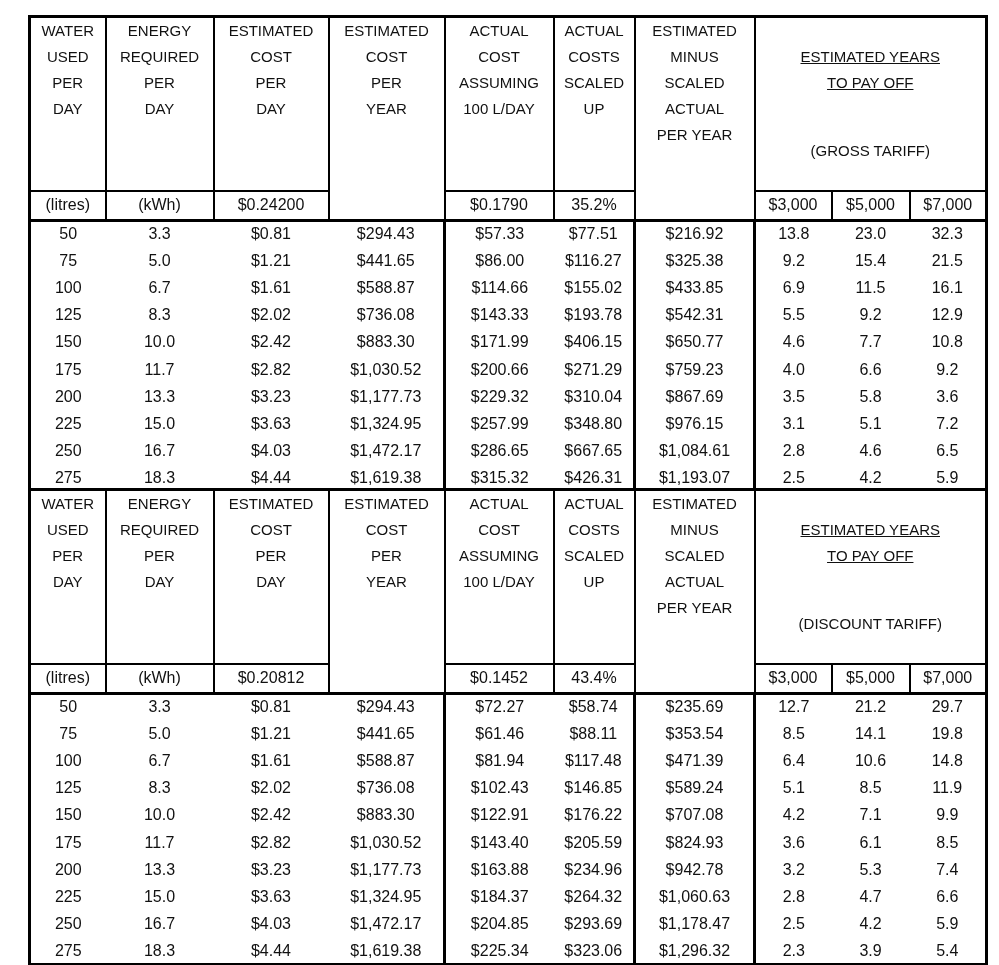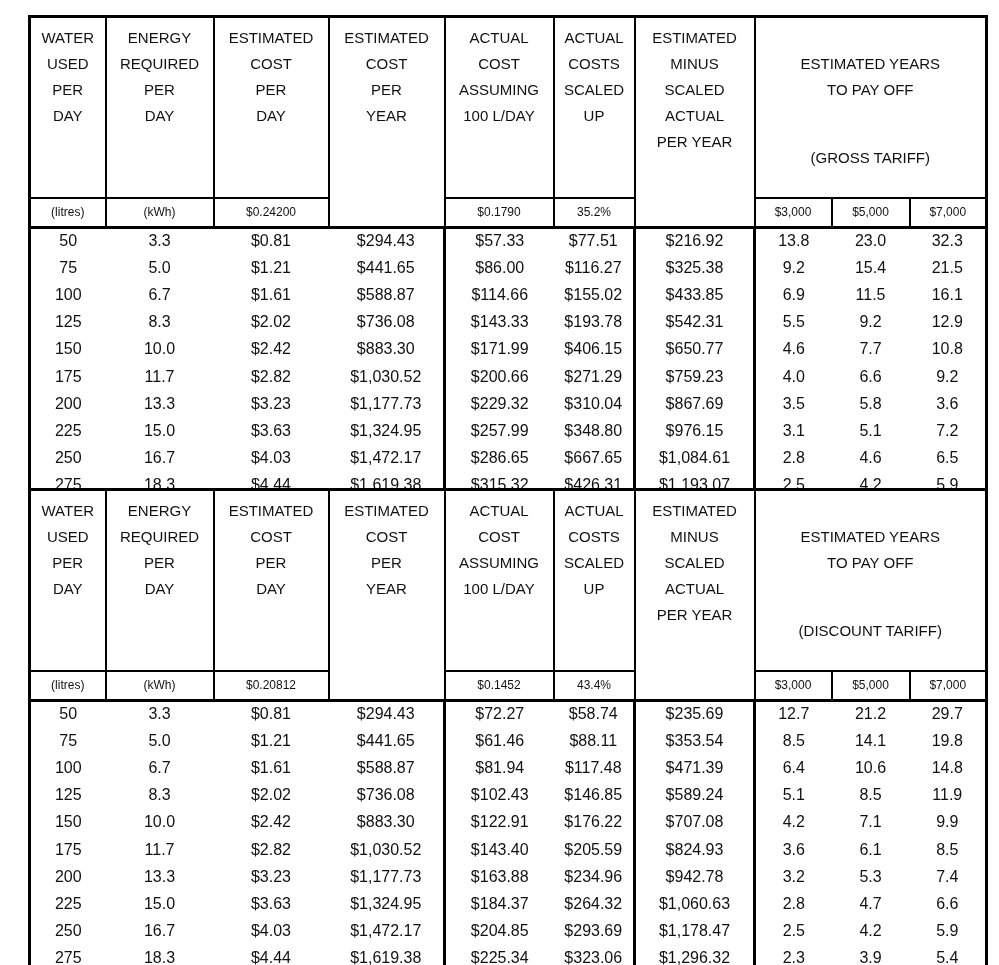--- a/index.html
+++ b/index.html
@@ -26,38 +26,37 @@
 
   th {
     border: 2px solid #000;
     font-weight: 400;
     padding: 0;
     color: #111;
   }
   tr.tall th {
     height: 116px;
     vertical-align: top;
-    padding-top: 7px;
     font-size: 15px;
     line-height: 26px;
     text-align: center;
     white-space: pre-line;
   }
   tr.sub th {
     height: 29px;
-    font-size: 12px;
+    font-size: 16px;
     text-align: center;
     vertical-align: middle;
     white-space: nowrap;
   }
   
   tr.sub th, th.tallspan { border-bottom: 3px solid #000; }
   th.tallspan { line-height: 27px; }
 
-  .payoff-title  { line-height: 26px; white-space: pre-line; }
+  .payoff-title  { line-height: 26px; white-space: pre-line; text-decoration: underline; }
   .tariff-label  { line-height: 26px; margin-top: 16px; white-space: nowrap; }
 
   tbody td {
     height: 27.2px;
     padding: 0;
     text-align: center;
     vertical-align: middle;
     font-size: 16px;
     border: none;
   }

